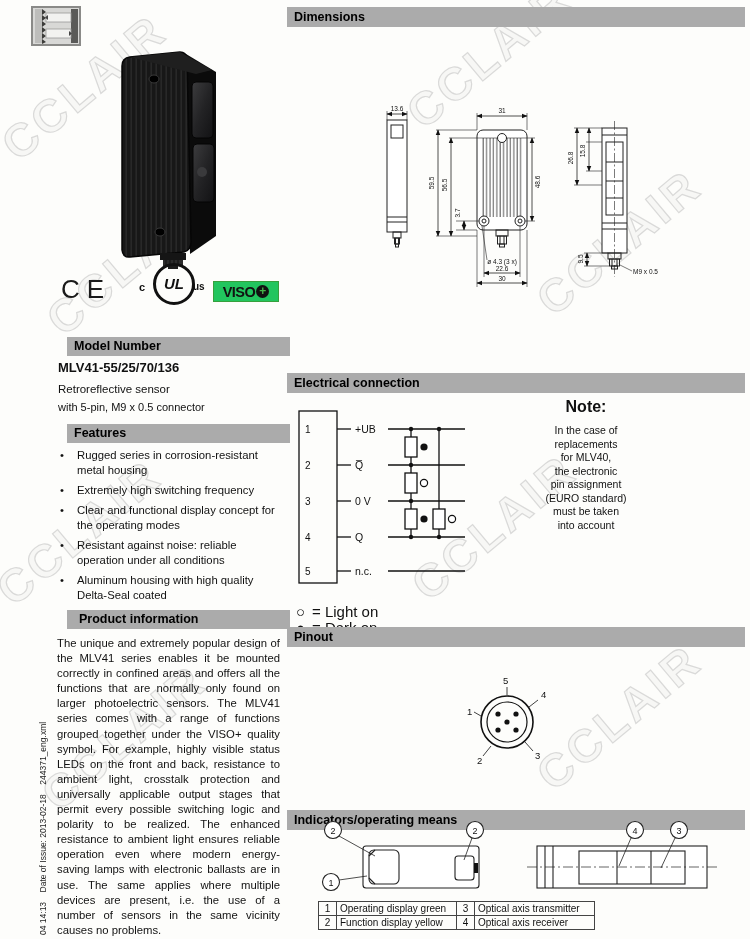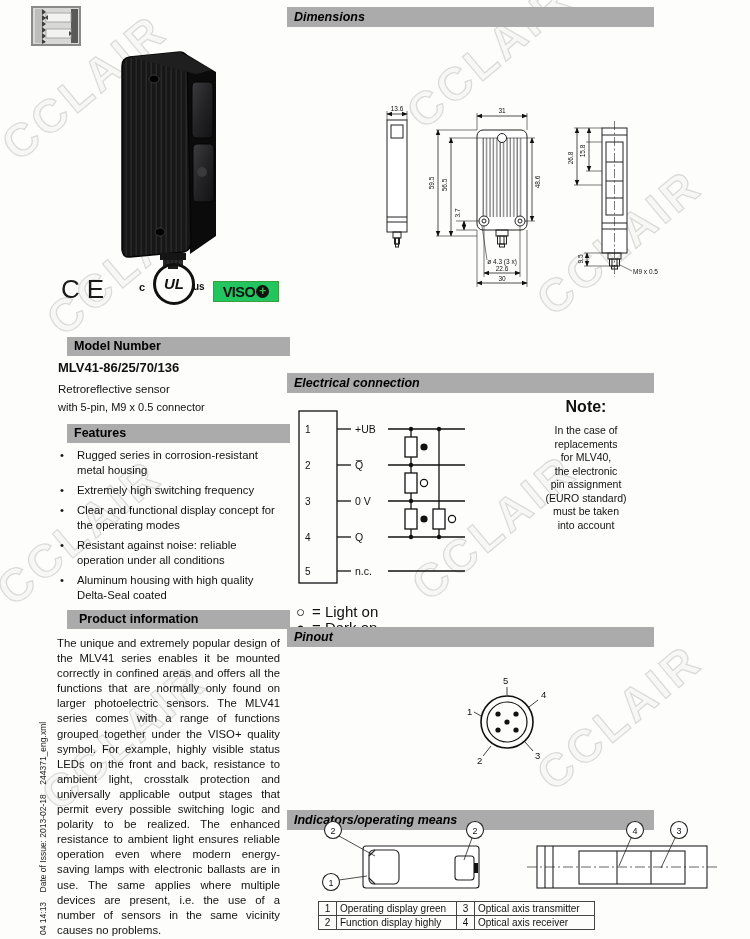--- a/index.html
+++ b/index.html
@@ -10,21 +10,21 @@
     color:#111;
   }
   .abs{position:absolute;}
   
   .bar{
     position:absolute;background:#ababab;color:#000;
     font-weight:bold;font-size:12.5px;line-height:19px;
     padding:0 0 0 7px;box-sizing:border-box;
   }
   .bar.left{left:57px;width:223px;height:19px;margin-left:10px;}
-  .bar.right{left:287px;width:367px;height:20px;line-height:20px;font-style:italic;}
+  .bar.right{left:287px;width:458px;height:20px;line-height:20px;}
   
   .model-no{left:58px;top:360px;font-size:13px;font-weight:bold;}
   .sub1{left:58px;top:383px;font-size:11.5px;}
   .sub2{left:58px;top:401px;font-size:11px;}
   .features-list{left:60px;top:448px;width:221px;font-size:11.3px;}
   .feat{display:flex;margin-bottom:5px;line-height:15px;}
   .feat .dot{width:17px;flex:0 0 17px;}
   .prodinfo{
     left:57px;top:636px;width:223px;font-size:11.3px;line-height:15.1px;
     text-align:justify;
@@ -145,21 +145,21 @@
   <span class="ul-c">c</span>
   <span class="ul-circle">UL</span>
   <span class="ul-us">us</span>
 </div>
 <div class="abs viso">
   <span class="vtxt">VISO</span>
   <span class="vplus">+</span>
 </div>
 
 <div class="bar left" style="top:337px;">Model Number</div>
-<div class="abs model-no">MLV41-86/25/70/136</div>
+<div class="abs model-no">MLV41-55/25/70/136</div>
 <div class="abs sub1">Retroreflective sensor</div>
 <div class="abs sub2">with 5-pin, M9 x 0.5 connector</div>
 
 <div class="bar left" style="top:424px;">Features</div>
 <div class="abs features-list">
   <div class="feat">
       <span class="dot">•</span>
       <span>Rugged series in corrosion-resistant metal housing</span>
     </div>
   <div class="feat">
@@ -432,18 +432,18 @@
 <table class="indtab">
   <tbody>
       <tr>
     <td class="numcell">1</td>
     <td class="desccell">Operating display green</td>
     <td class="numcell">3</td>
     <td class="desccell">Optical axis transmitter</td>
   </tr>
   <tr>
     <td class="numcell">2</td>
-    <td class="desccell">Function display highly</td>
+    <td class="desccell">Function display yellow</td>
     <td class="numcell">4</td>
     <td class="desccell">Optical axis receiver</td>
   </tr>
 </tbody>
   </table>
 
 </body></html>

